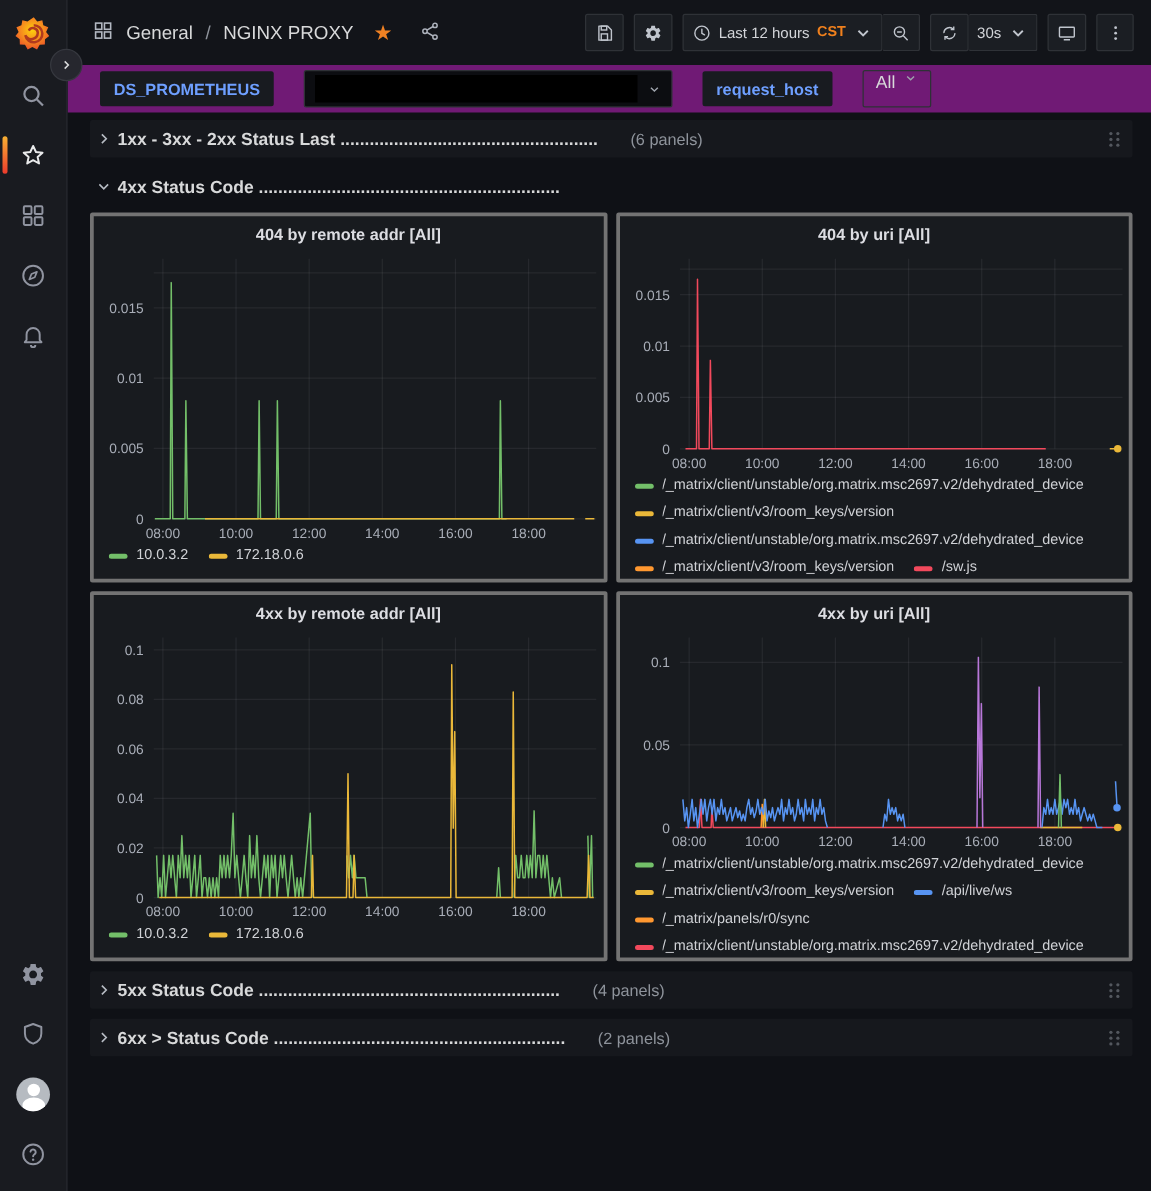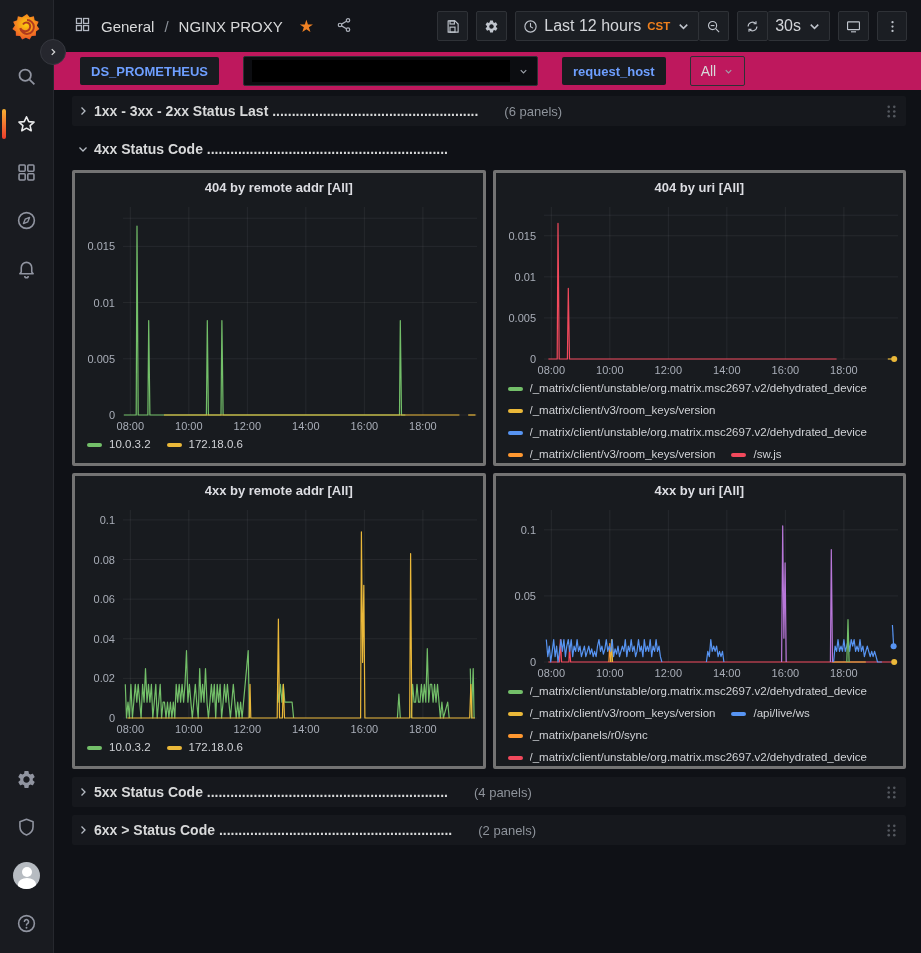--- a/index.html
+++ b/index.html
@@ -30,29 +30,29 @@
   .crumb-link{font-size:15px;color:#d8d9da;cursor:pointer}
   .crumb-sep{color:#8e939b;font-size:15px}
   .crumb-title{font-size:15px;color:#d8d9da;cursor:pointer}
   .star-filled{color:#f08123;font-size:17px;margin-left:6px;cursor:pointer}
   .share-ic{color:#aeb3bd;margin-left:12px;cursor:pointer}
   .topbar-right{margin-left:auto;display:flex;align-items:center;gap:8px}
   .tb-btn{height:30px;min-width:30px;display:flex;align-items:center;justify-content:center;gap:6px;background:#1b1e23;border:1px solid #2f3237;border-radius:2px;color:#c0c5cd;padding:0 7px;cursor:pointer;white-space:nowrap}
   .tb-btn svg{width:15px;height:15px}
   .tb-group{display:flex}
   .tb-group .tb-btn+.tb-btn{border-left:none}
-  .tb-text{font-size:16px;color:#d3d5d9}
+  .tb-text{font-size:12px;color:#d3d5d9}
   .tz{color:#f0801d;font-weight:700;font-size:11.5px}
   .kebab-btn{padding:0 5px}
 
-  .subbar{height:38px;display:flex;align-items:center;gap:24px;padding:0 3px 0 26px;background:#be185d}
+  .subbar{height:38px;display:flex;align-items:center;gap:24px;padding:0 3px 0 26px;background:#701a75}
   .var-chip{height:28px;display:flex;align-items:center;padding:0 11px;background:#181b20;border-radius:2px;color:#6e9fff;font-weight:600;font-size:13px}
   .var-select{height:30px;display:flex;align-items:center;gap:8px;border:1px solid #2e3136;border-radius:2px;background:#0c0d11;padding:0 8px;cursor:pointer;color:#c7cad0}
   .redacted{width:258px;height:22px;background:#000}
-  .all-select{height:30px;display:flex;align-items:center;gap:7px;border:1px solid #2e3136;border-radius:2px;padding:0 10px;color:#d8d9da;font-size:14px;cursor:pointer;background:transparent}
+  .all-select{height:30px;display:flex;align-items:flex-start;gap:7px;border:1px solid #2e3136;border-radius:2px;padding:0 10px;color:#d8d9da;font-size:14px;cursor:pointer;background:transparent}
   .chev{color:#9ea3ac}
 
   
   .content{flex:1;padding:6px 15px 0 18px;overflow:hidden}
   .row-header{height:30px;display:flex;align-items:center;margin-bottom:8px;border-radius:2px;cursor:pointer}
   .row-header.collapsed{background:#16181d}
   .row-chev{width:22px;display:flex;justify-content:center;color:#b7bcc4}
   .row-title{font-size:14px;font-weight:700;color:#d8d9da;white-space:nowrap;overflow:hidden}
   .row-count{font-size:13px;color:#8e939b;margin-left:26px;white-space:nowrap}
   .row-drag{margin-left:auto;margin-right:8px;color:#53575e;cursor:grab;display:flex}

